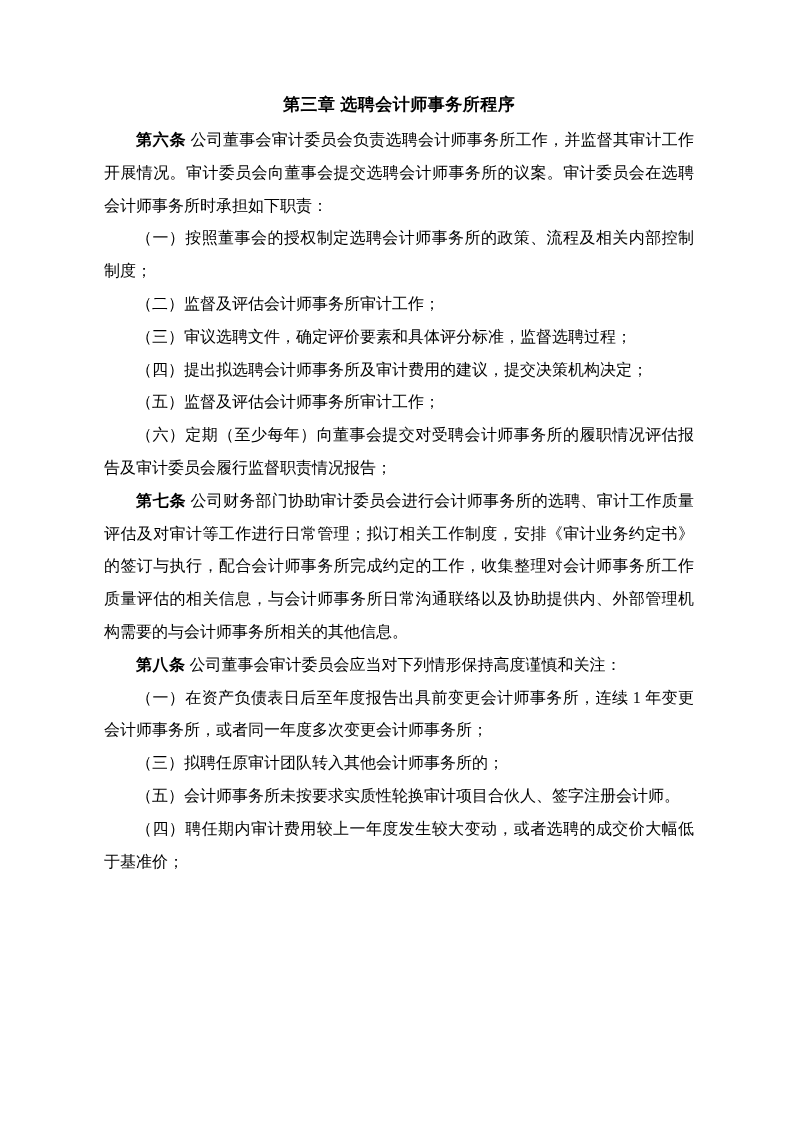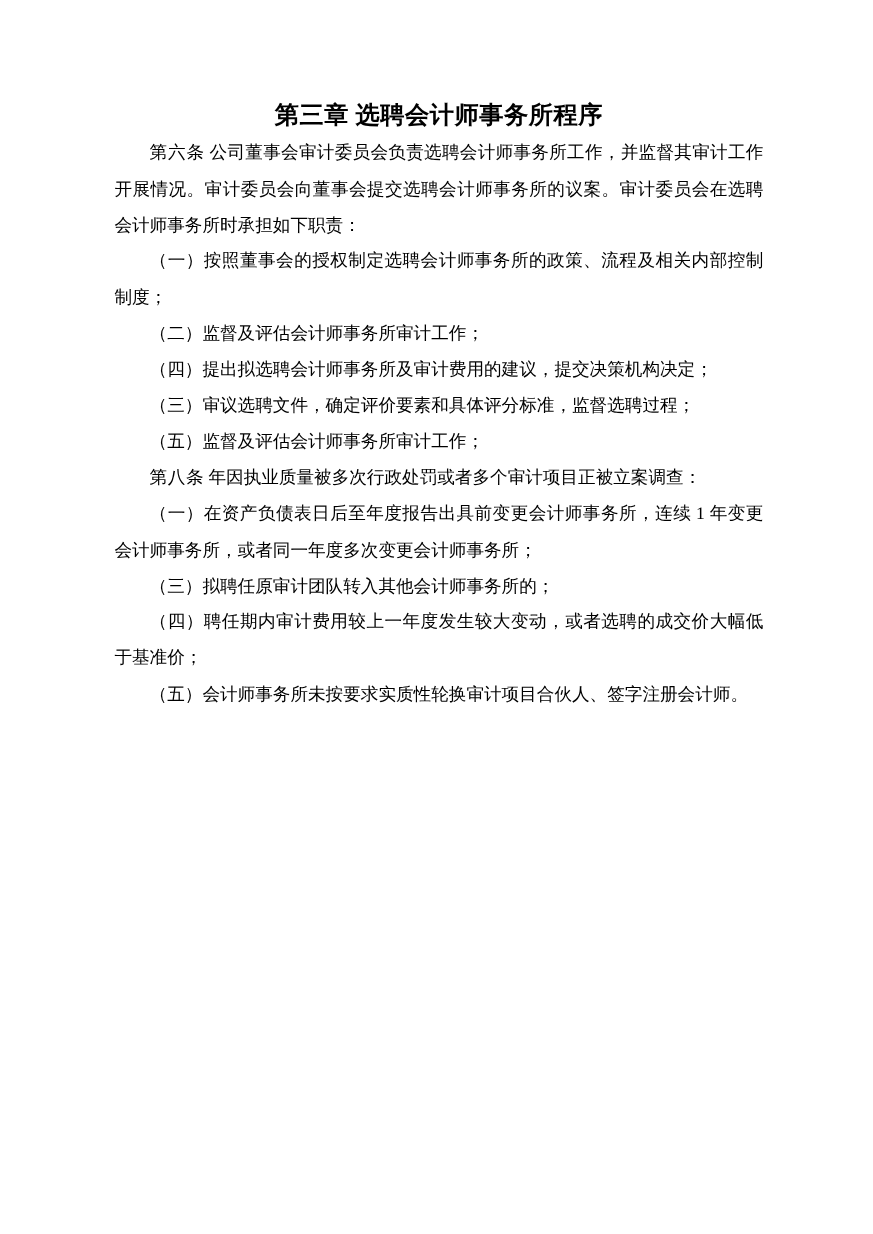--- a/index.html
+++ b/index.html
@@ -15,67 +15,69 @@
     color: #000000;
   }
   .page {
     box-sizing: border-box;
     width: 794px;
     height: 1122px;
     padding: 88px 100px 60px 104px;
     background: #ffffff;
   }
   .chapter-title {
-    font-size: 22px;
+    font-size: 17px;
     font-weight: bold;
     text-align: center;
     line-height: 34px;
     margin: 0 0 2px 0;
     letter-spacing: 0.5px;
   }
   p.para {
     margin: 0;
     font-size: 16px;
     line-height: 32.8px;
     text-align: justify;
     text-indent: 2em;
     word-break: break-all;
   }
   .article-label {
-    font-weight: normal;
+    font-weight: bold;
     letter-spacing: 0.5px;
   }
 </style>
 </head>
 <body>
 
 <div class="page">
 
   <h1 class="chapter-title">第三章  选聘会计师事务所程序</h1>
 
   <p class="para"><span class="article-label">第六条</span><span> 公司董事会审计委员会负责选聘会计师事务所工作，并监督其审计工作开展情况。审计委员会向董事会提交选聘会计师事务所的议案。审计委员会在选聘会计师事务所时承担如下职责：</span></p>
 
   <p class="para"><span>（一）按照董事会的授权制定选聘会计师事务所的政策、流程及相关内部控制制度；</span></p>
 
   <p class="para"><span>（二）监督及评估会计师事务所审计工作；</span></p>
 
+  <p class="para"><span>（三）审议选聘文件，确定评价要素和具体评分标准，监督选聘过程；</span></p>
+
   <p class="para"><span>（四）提出拟选聘会计师事务所及审计费用的建议，提交决策机构决定；</span></p>
-
-  <p class="para"><span>（三）审议选聘文件，确定评价要素和具体评分标准，监督选聘过程；</span></p>
 
   <p class="para"><span>（五）监督及评估会计师事务所审计工作；</span></p>
 
+  <p class="para"><span>（六）定期（至少每年）向董事会提交对受聘会计师事务所的履职情况评估报告及审计委员会履行监督职责情况报告；</span></p>
 
 
+  <p class="para"><span class="article-label">第七条</span><span> 公司财务部门协助审计委员会进行会计师事务所的选聘、审计工作质量评估及对审计等工作进行日常管理；拟订相关工作制度，安排《审计业务约定书》的签订与执行，配合会计师事务所完成约定的工作，收集整理对会计师事务所工作质量评估的相关信息，与会计师事务所日常沟通联络以及协助提供内、外部管理机构需要的与会计师事务所相关的其他信息。</span></p>
 
-  <p class="para"><span class="article-label">第八条</span><span> 年因执业质量被多次行政处罚或者多个审计项目正被立案调查：</span></p>
+  <p class="para"><span class="article-label">第八条</span><span> 公司董事会审计委员会应当对下列情形保持高度谨慎和关注：</span></p>
 
   <p class="para"><span>（一）在资产负债表日后至年度报告出具前变更会计师事务所，连续 1 年变更会计师事务所，或者同一年度多次变更会计师事务所；</span></p>
 
 
   <p class="para"><span>（三）拟聘任原审计团队转入其他会计师事务所的；</span></p>
 
+  <p class="para"><span>（五）会计师事务所未按要求实质性轮换审计项目合伙人、签字注册会计师。</span></p>
+
   <p class="para"><span>（四）聘任期内审计费用较上一年度发生较大变动，或者选聘的成交价大幅低于基准价；</span></p>
-
-  <p class="para"><span>（五）会计师事务所未按要求实质性轮换审计项目合伙人、签字注册会计师。</span></p>
 
 
 </div>
 
 </body></html>

